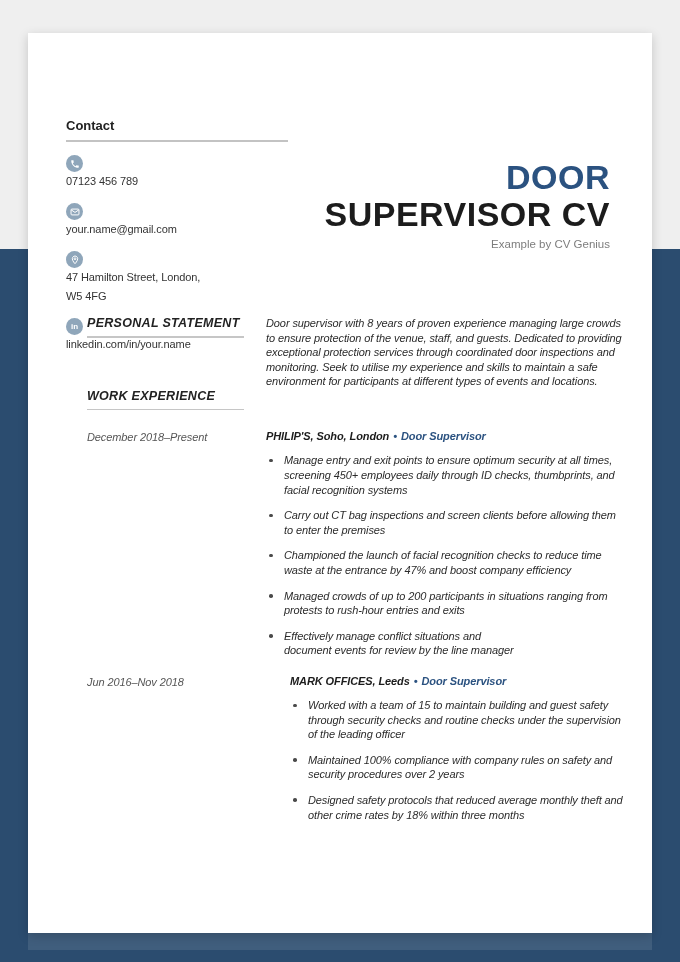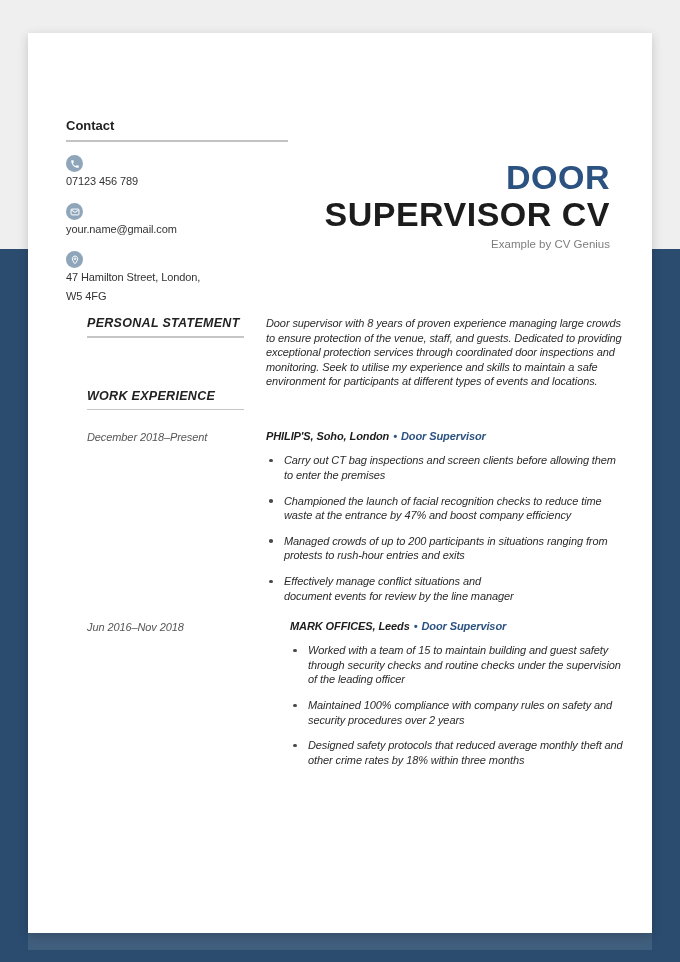--- a/index.html
+++ b/index.html
@@ -91,20 +91,26 @@
     <div class="c-row">
       <span class="c-icon">
         <svg width="10" height="10" viewBox="0 0 24 24" fill="none" stroke="#ffffff" stroke-width="2.4">
             <path d="M12 2.5C8.4 2.5 5.5 5.4 5.5 9c0 4.8 6.5 12 6.5 12s6.5-7.2 6.5-12c0-3.6-2.9-6.5-6.5-6.5z"></path>
             <circle cx="12" cy="9" r="2.2"></circle>
           </svg>
       </span>
       <span class="c-text">47 Hamilton Street, London, W5 4FG</span>
     </div>
 
+    <div class="c-row">
+      <span class="c-icon">
+        <span class="in-glyph">in</span>
+      </span>
+      <span class="c-text">linkedin.com/in/your.name</span>
+    </div>
   </div>
 
   <div class="title-block">
     <div class="title-line1">DOOR</div>
     <div class="title-line2">SUPERVISOR CV</div>
     <div class="title-sub">Example by CV Genius</div>
   </div>
 
   <div class="sections">
 
@@ -126,20 +132,21 @@
       <div class="col-right"></div>
     </div>
 
     <div class="sec-row job">
       <div class="col-left">
         <div class="job-date">December 2018–Present</div>
       </div>
       <div class="col-right">
         <div class="job-title"><span class="job-company">PHILIP'S, Soho, London</span><span class="job-sep">•</span><span class="job-role">Door Supervisor</span></div>
         <ul class="bullets">
+          <li>Manage entry and exit points to ensure optimum security at all times, screening 450+ employees daily through ID checks, thumbprints, and facial recognition systems</li>
           <li>Carry out CT bag inspections and screen clients before allowing them to enter the premises</li>
           <li>Championed the launch of facial recognition checks to reduce time waste at the entrance by 47% and boost company efficiency</li>
           <li>Managed crowds of up to 200 participants in situations ranging from protests to rush-hour entries and exits</li>
           <li>Effectively manage conflict situations and
 document events for review by the line manager</li>
         </ul>
       </div>
     </div>
 
     <div class="sec-row job">

